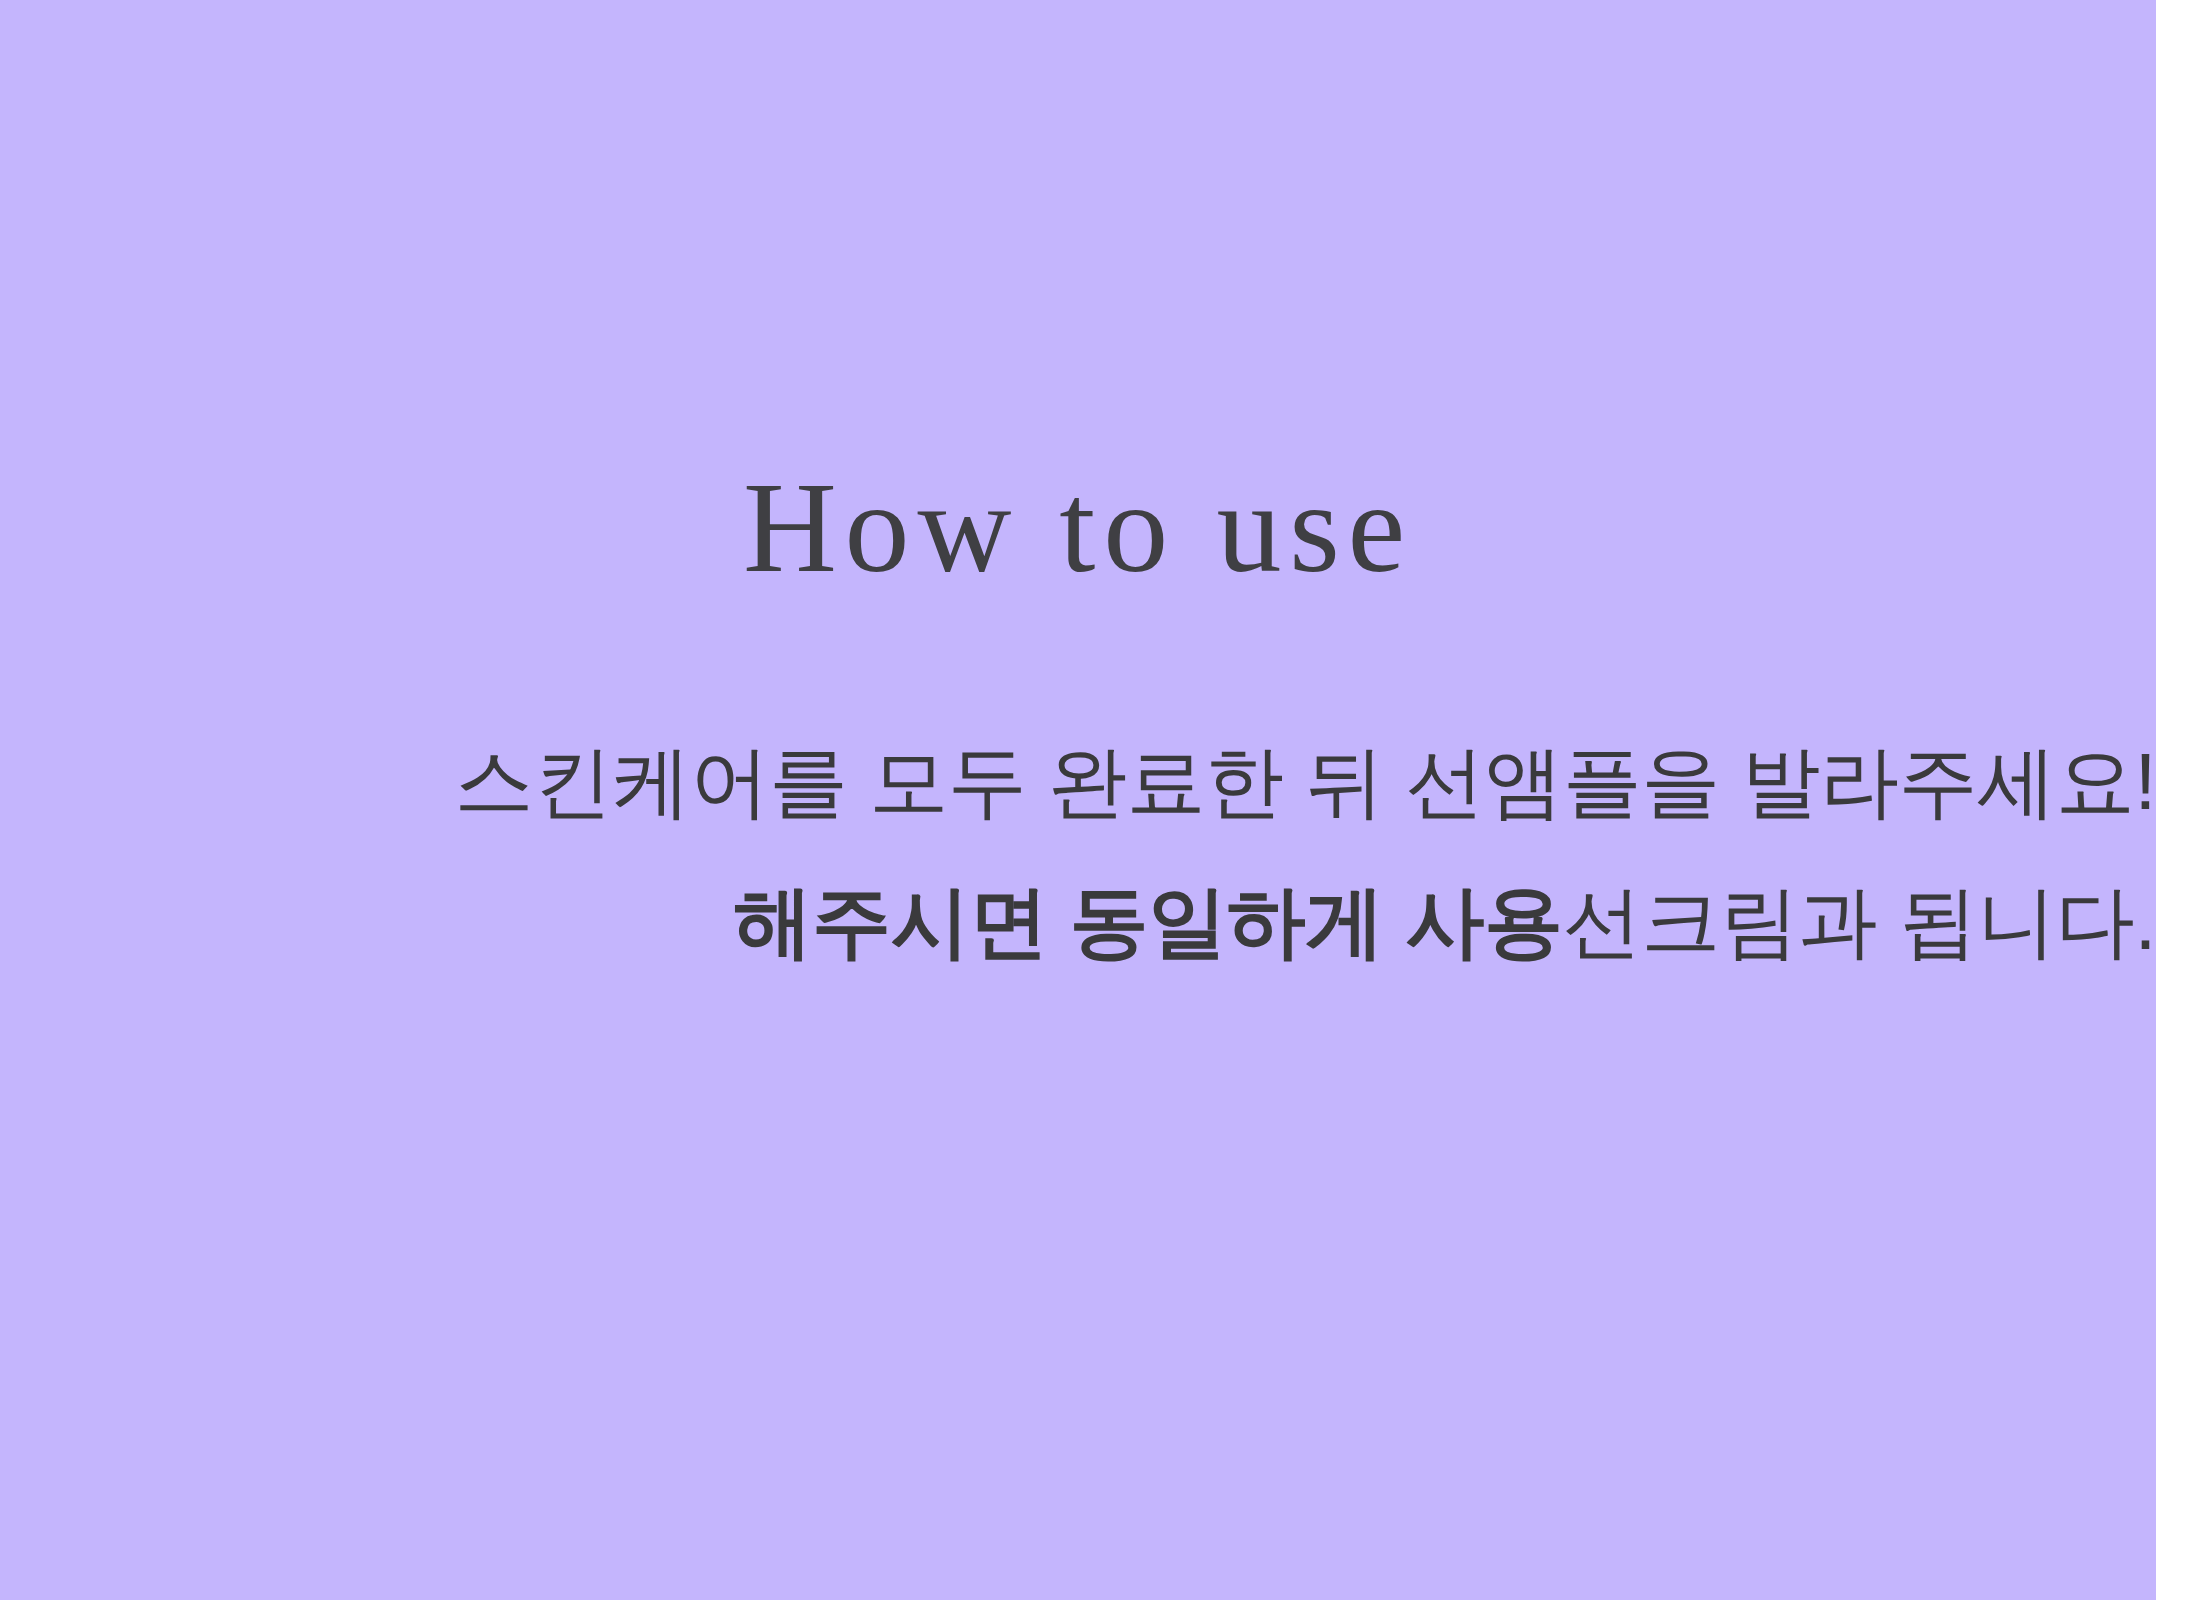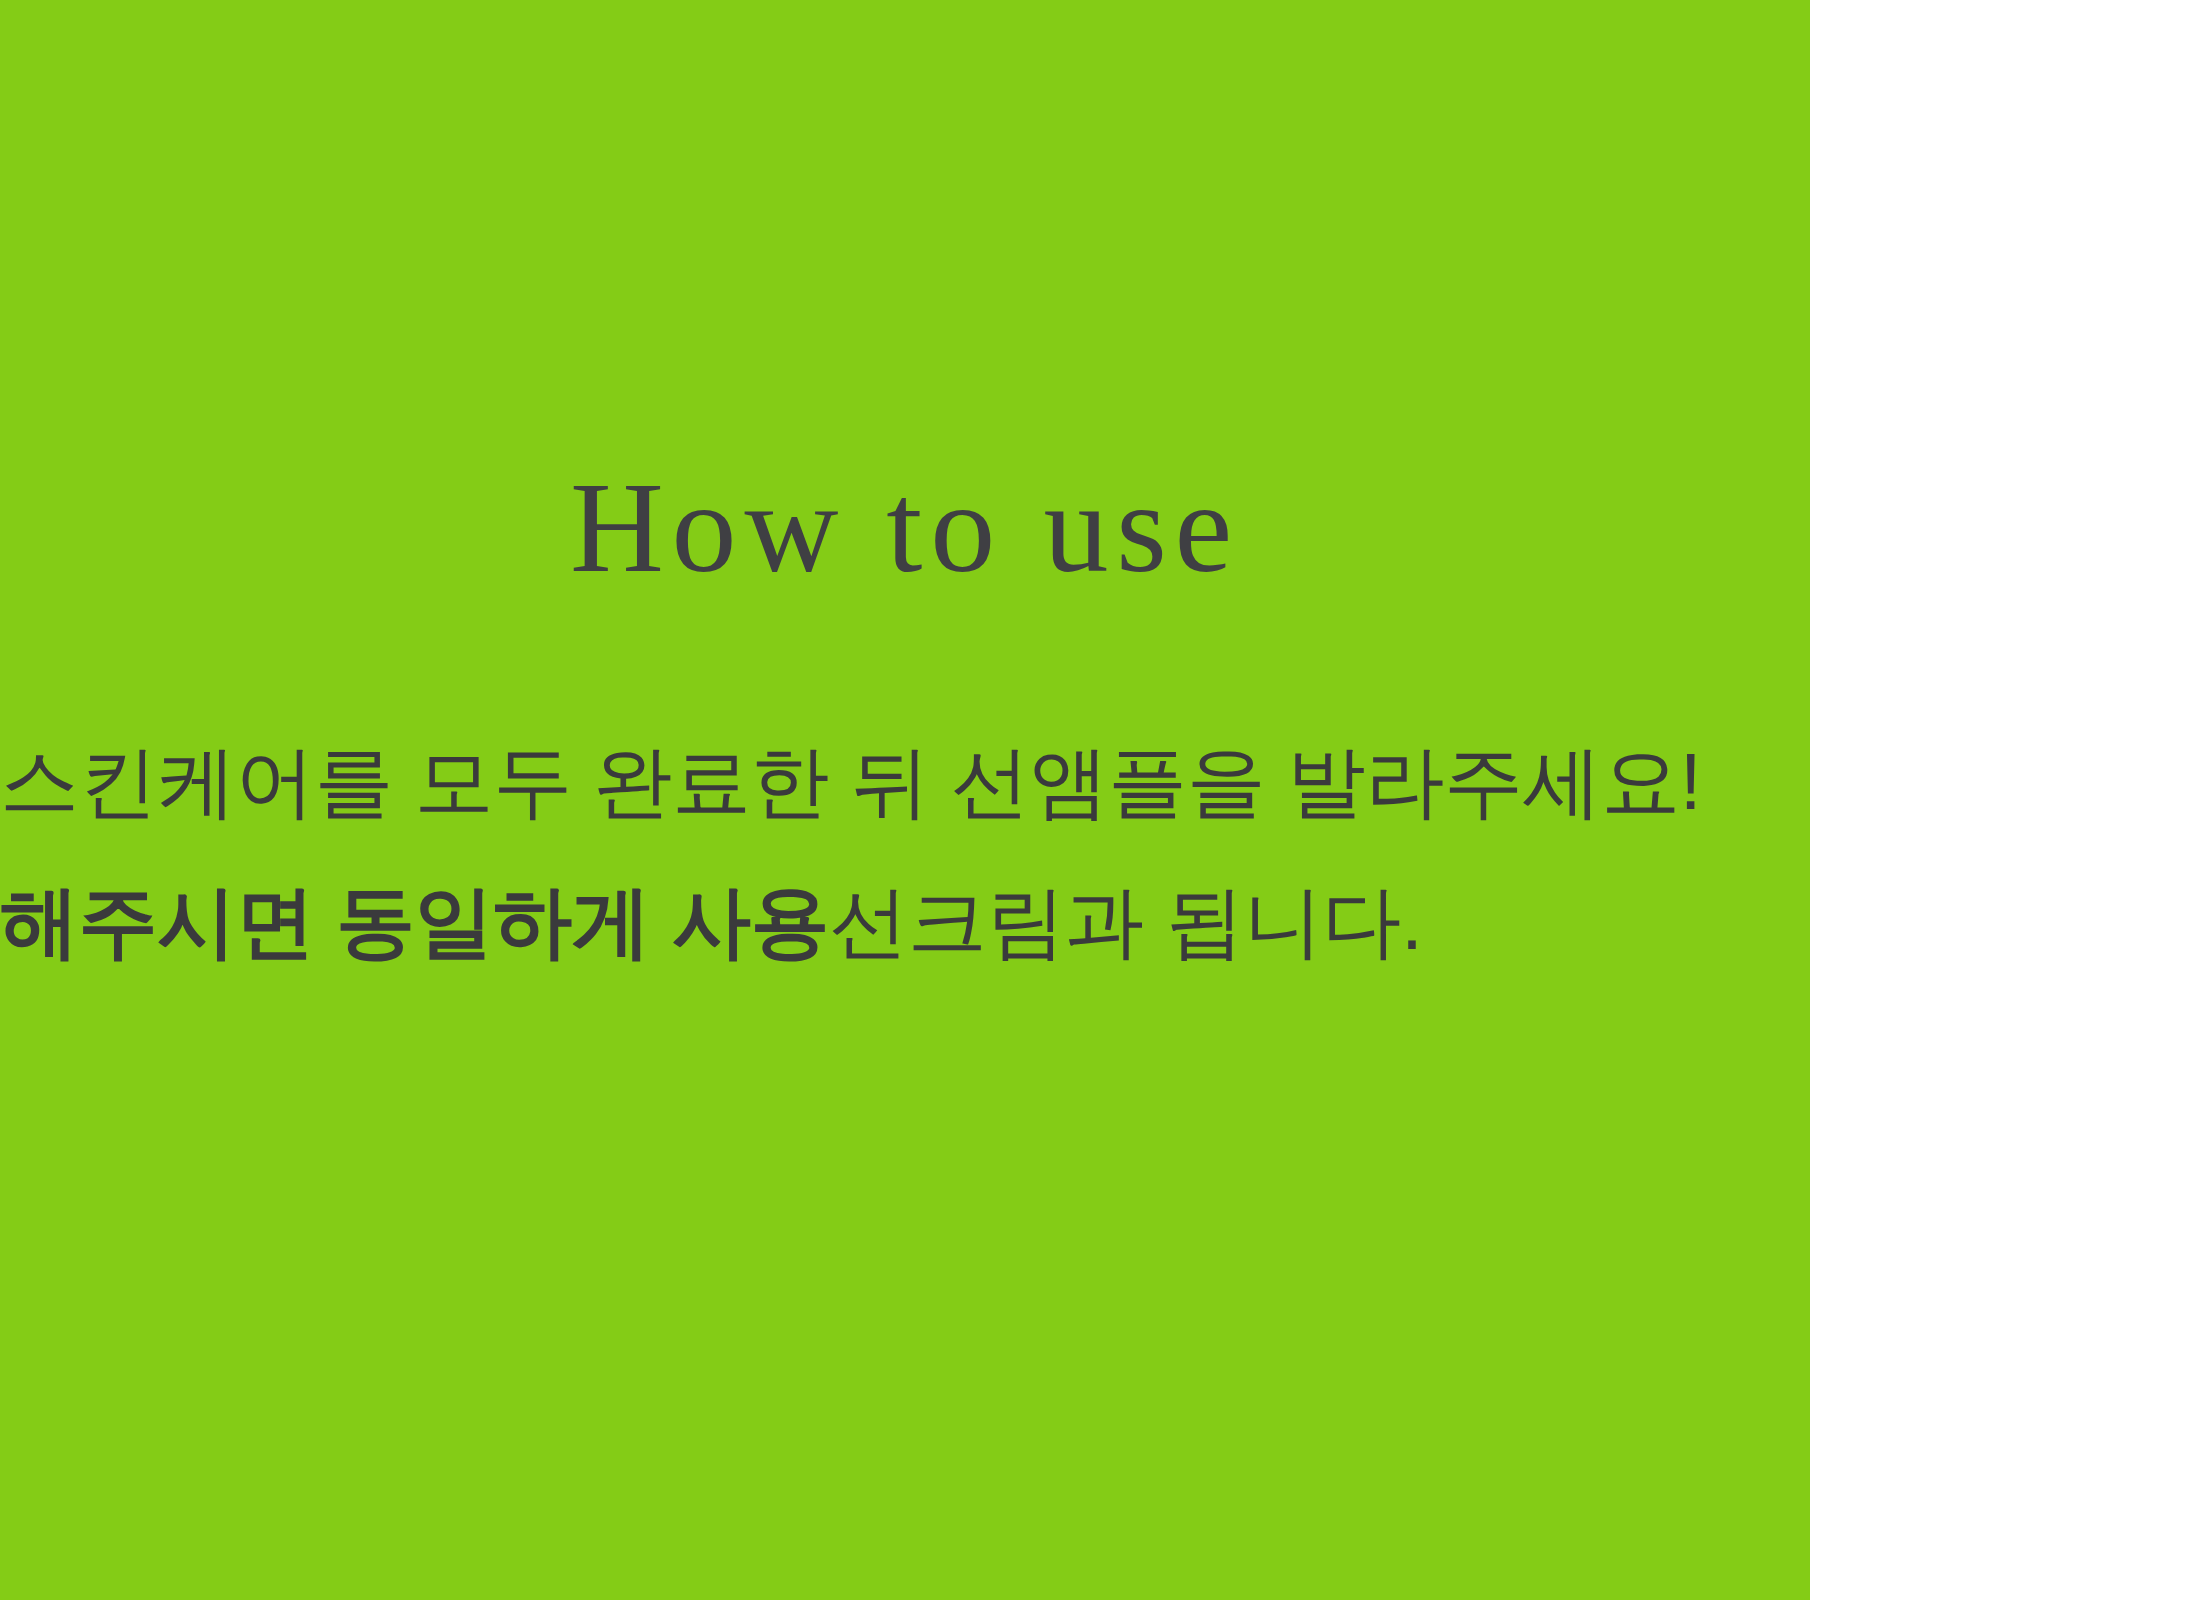--- a/index.html
+++ b/index.html
@@ -2,23 +2,23 @@
 <html><head>
 <meta charset="utf-8">
 <style>
   html, body {
     margin: 0;
     padding: 0;
     background: #ffffff;
   }
   .page {
     position: relative;
-    width: 1810px;
+    width: 2156px;
     height: 1600px;
-    background: #84cc16;
+    background: #c4b5fd;
     overflow: hidden;
     font-family: "Liberation Sans", "DejaVu Sans", sans-serif;
   }
   .title {
     position: absolute;
     top: 462px;
     left: 0;
     width: 100%;
     margin: 0;
     text-align: center;
@@ -27,21 +27,21 @@
     font-size: 130px;
     line-height: 1.0;
     letter-spacing: 0.06em;
     color: #3f3f43;
   }
   .body-block {
     position: absolute;
     top: 712px;
     left: 0;
     width: 100%;
-    text-align: left;
+    text-align: right;
     color: #3a3a3c;
   }
   .body-block p {
     margin: 0;
     font-size: 79px;
     line-height: 140px;
     font-weight: 400;
     letter-spacing: -0.005em;
     white-space: nowrap;
   }

